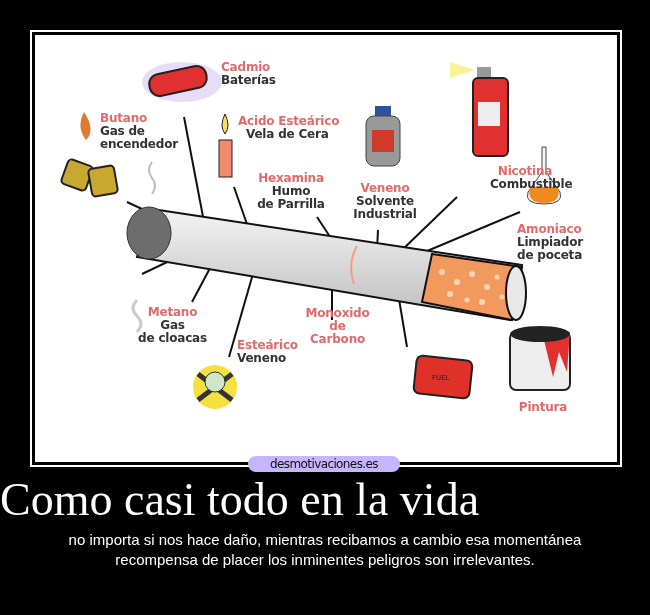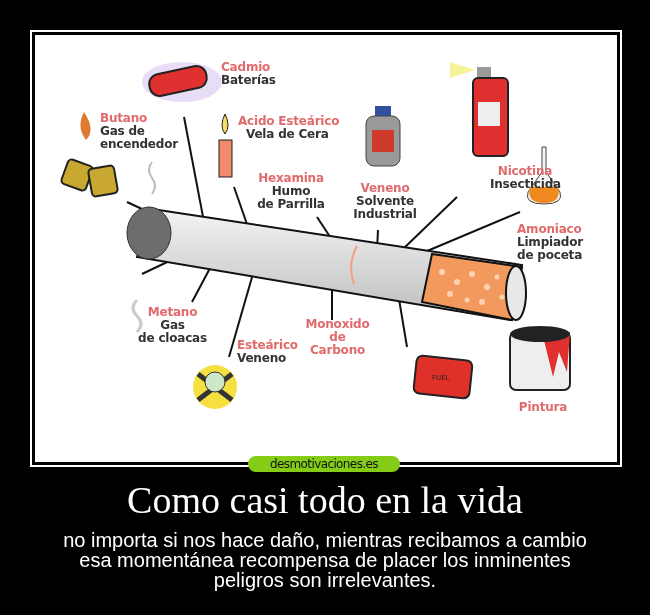--- a/index.html
+++ b/index.html
@@ -16,30 +16,30 @@
     position: absolute; left: 3px; top: 3px; right: 3px; bottom: 3px;
     background: #fff; overflow: hidden;
   }
   .lbl { position: absolute; text-align: center; line-height: 13px; font-size: 12px; font-weight: bold; letter-spacing: -0.2px; }
   .lbl.left { text-align: left; }
   .lbl .chem { color: #e06a6c; display: block; }
   .lbl .use { color: #333; display: block; }
   svg { position: absolute; left: 0; top: 0; }
   .watermark {
     position: absolute; left: 248px; top: 456px; width: 152px; height: 16px;
-    background: #84cc16; border-radius: 8px; text-align: center;
+    background: #c4b5fd; border-radius: 8px; text-align: center;
     font-size: 12px; line-height: 16px; color: #111; letter-spacing: -0.6px;
   }
   .title {
-    position: absolute; left: 0; right: 0; top: 478px; text-align: center;
-    color: #fff; font-family: "Liberation Serif", serif; font-size: 38px; line-height: 44px;
+    position: absolute; left: 0; right: 0; top: 478px; text-align: left;
+    color: #fff; font-family: "Liberation Serif", serif; font-size: 46px; line-height: 44px;
   }
   .subtitle {
     position: absolute; left: 60px; right: 60px; top: 530px; text-align: center;
-    color: #fff; font-family: "Liberation Sans", sans-serif; font-size: 20px; line-height: 20px;
+    color: #fff; font-family: "Liberation Sans", sans-serif; font-size: 15px; line-height: 20px;
   }
 </style>
 </head>
 <body>
 
 <div class="frame">
   <div class="poster">
     <svg width="582" height="427" viewBox="33 33 582 427">
 
       <g stroke="#111" stroke-width="2" fill="none">
@@ -158,37 +158,37 @@
       <span class="use">Humo</span>
       <span class="use">de Parrilla</span>
     </div>
     <div class="lbl" style="left:315px;top:147px;width:70px;">
       <span class="chem">Veneno</span>
       <span class="use">Solvente</span>
       <span class="use">Industrial</span>
     </div>
     <div class="lbl" style="left:413px;top:130px;width:70px;margin-left:42px;">
       <span class="chem">Nicotina</span>
-      <span class="use">Insecticida</span>
+      <span class="use">Combustible</span>
     </div>
     <div class="lbl left" style="left:482px;top:188px;">
       <span class="chem">Amoniaco</span>
       <span class="use">Limpiador</span>
       <span class="use">de poceta</span>
     </div>
     <div class="lbl" style="left:100px;top:271px;width:75px;">
       <span class="chem">Metano</span>
       <span class="use">Gas</span>
       <span class="use">de cloacas</span>
     </div>
     <div class="lbl left" style="left:202px;top:304px;">
       <span class="chem">Esteárico</span>
       <span class="use">Veneno</span>
     </div>
-    <div class="lbl" style="left:265px;top:283px;width:75px;">
+    <div class="lbl" style="left:265px;top:272px;width:75px;">
       <span class="chem">Monoxido</span>
       <span class="chem">de</span>
       <span class="chem">Carbono</span>
     </div>
     <div class="lbl" style="left:478px;top:366px;width:60px;">
       <span class="chem">Pintura</span>
     </div>
   </div>
 </div>
 

